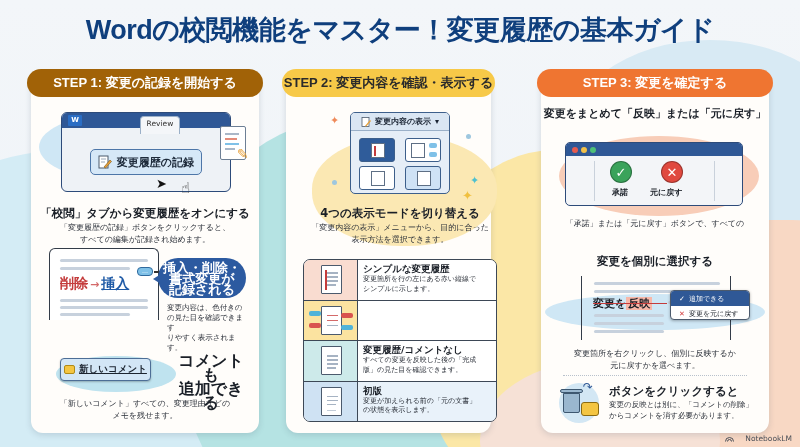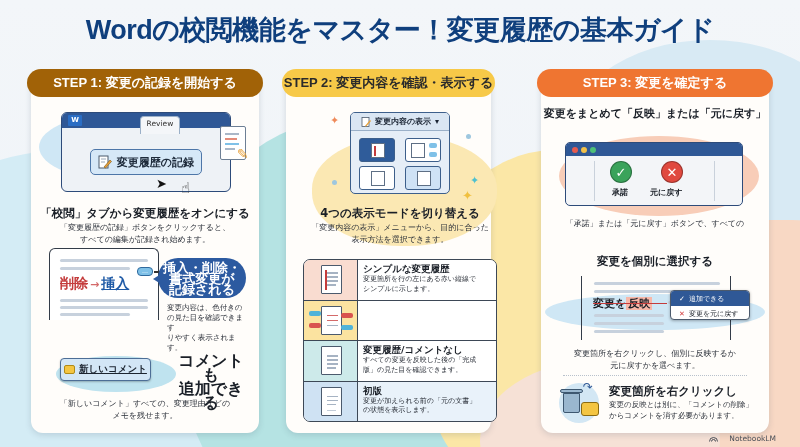--- a/index.html
+++ b/index.html
@@ -150,21 +150,21 @@
   .ctx-item.active { background: #2f5896; color: #fff; }
   .ctx-x { color: #d43b3b; font-weight: 700; }
 
   .dotted-sep { position: absolute; left: 22px; top: 299px; width: 184px; border-top: 1.2px dotted #b8c1cc; }
   .trash-circle { position: absolute; left: 18px; top: 307px; width: 40px; height: 40px; border-radius: 50%; background: #d3e7f4; }
   .trash { position: absolute; left: 22px; top: 317px; width: 17px; height: 20px; background: #9ab7cf; border: 1.3px solid #3d5770; border-radius: 0 0 2px 2px; }
   .trash-lid { position: absolute; left: 19px; top: 313px; width: 23px; height: 3.5px; background: #9ab7cf; border: 1.2px solid #3d5770; border-radius: 2px; }
   .chat-yellow { position: absolute; left: 40px; top: 326px; width: 18px; height: 14px; background: #f4c542; border: 1.2px solid #8a6a12; border-radius: 3px; }
   .curve-arrow { position: absolute; left: 42px; top: 304px; font-size: 12px; color: #2f5896; }
 
-  .notebook { position: absolute; right: 24px; bottom: 4px; font-size: 7.5px; color: #4a4f57; z-index: 2; display: flex; align-items: center; gap: 11px; }
+  .notebook { position: absolute; right: 8px; bottom: 4px; font-size: 7.5px; color: #4a4f57; z-index: 2; display: flex; align-items: center; gap: 11px; }
 </style>
 </head>
 <body>
 
 <div class="bg">
   <div class="bg-blob bg-blue-left"></div>
   <div class="bg-blob bg-teal"></div>
   <div class="bg-blob bg-yellow"></div>
   <div class="bg-blob bg-blue-right"></div>
   <div class="bg-blob bg-peach"></div>
@@ -412,21 +412,21 @@
   </div>
 
   <div class="dotted-sep"></div>
 
   <div class="trash-circle"></div>
   <div class="trash-lid"></div>
   <div class="trash"></div>
   <span class="curve-arrow">↷</span>
   <div class="chat-yellow"></div>
 
-  <div class="abs heading" style="left:68px;top:308px;font-size:11.5px;text-align:left">変更箇所を右クリックし</div>
+  <div class="abs heading" style="left:68px;top:308px;font-size:11.5px;text-align:left">ボタンをクリックすると</div>
   <div class="abs body-text" style="left:68px;top:324px;text-align:left;font-size:7.5px;line-height:10.5px">
     <div>変更の反映とは別に、「コメントの削除」</div>
     <div>からコメントを消す必要があります。</div>
   </div>
 </section>
 
 <div class="notebook">
   <svg width="9" height="7" viewBox="0 0 9 7">
     <path d="M0.5 6.5 A4 4 0 0 1 8.5 6.5" fill="none" stroke="#4a4f57" stroke-width="1"></path>
     <path d="M2.5 6.5 A2 2 0 0 1 6.5 6.5" fill="none" stroke="#4a4f57" stroke-width="1"></path>

